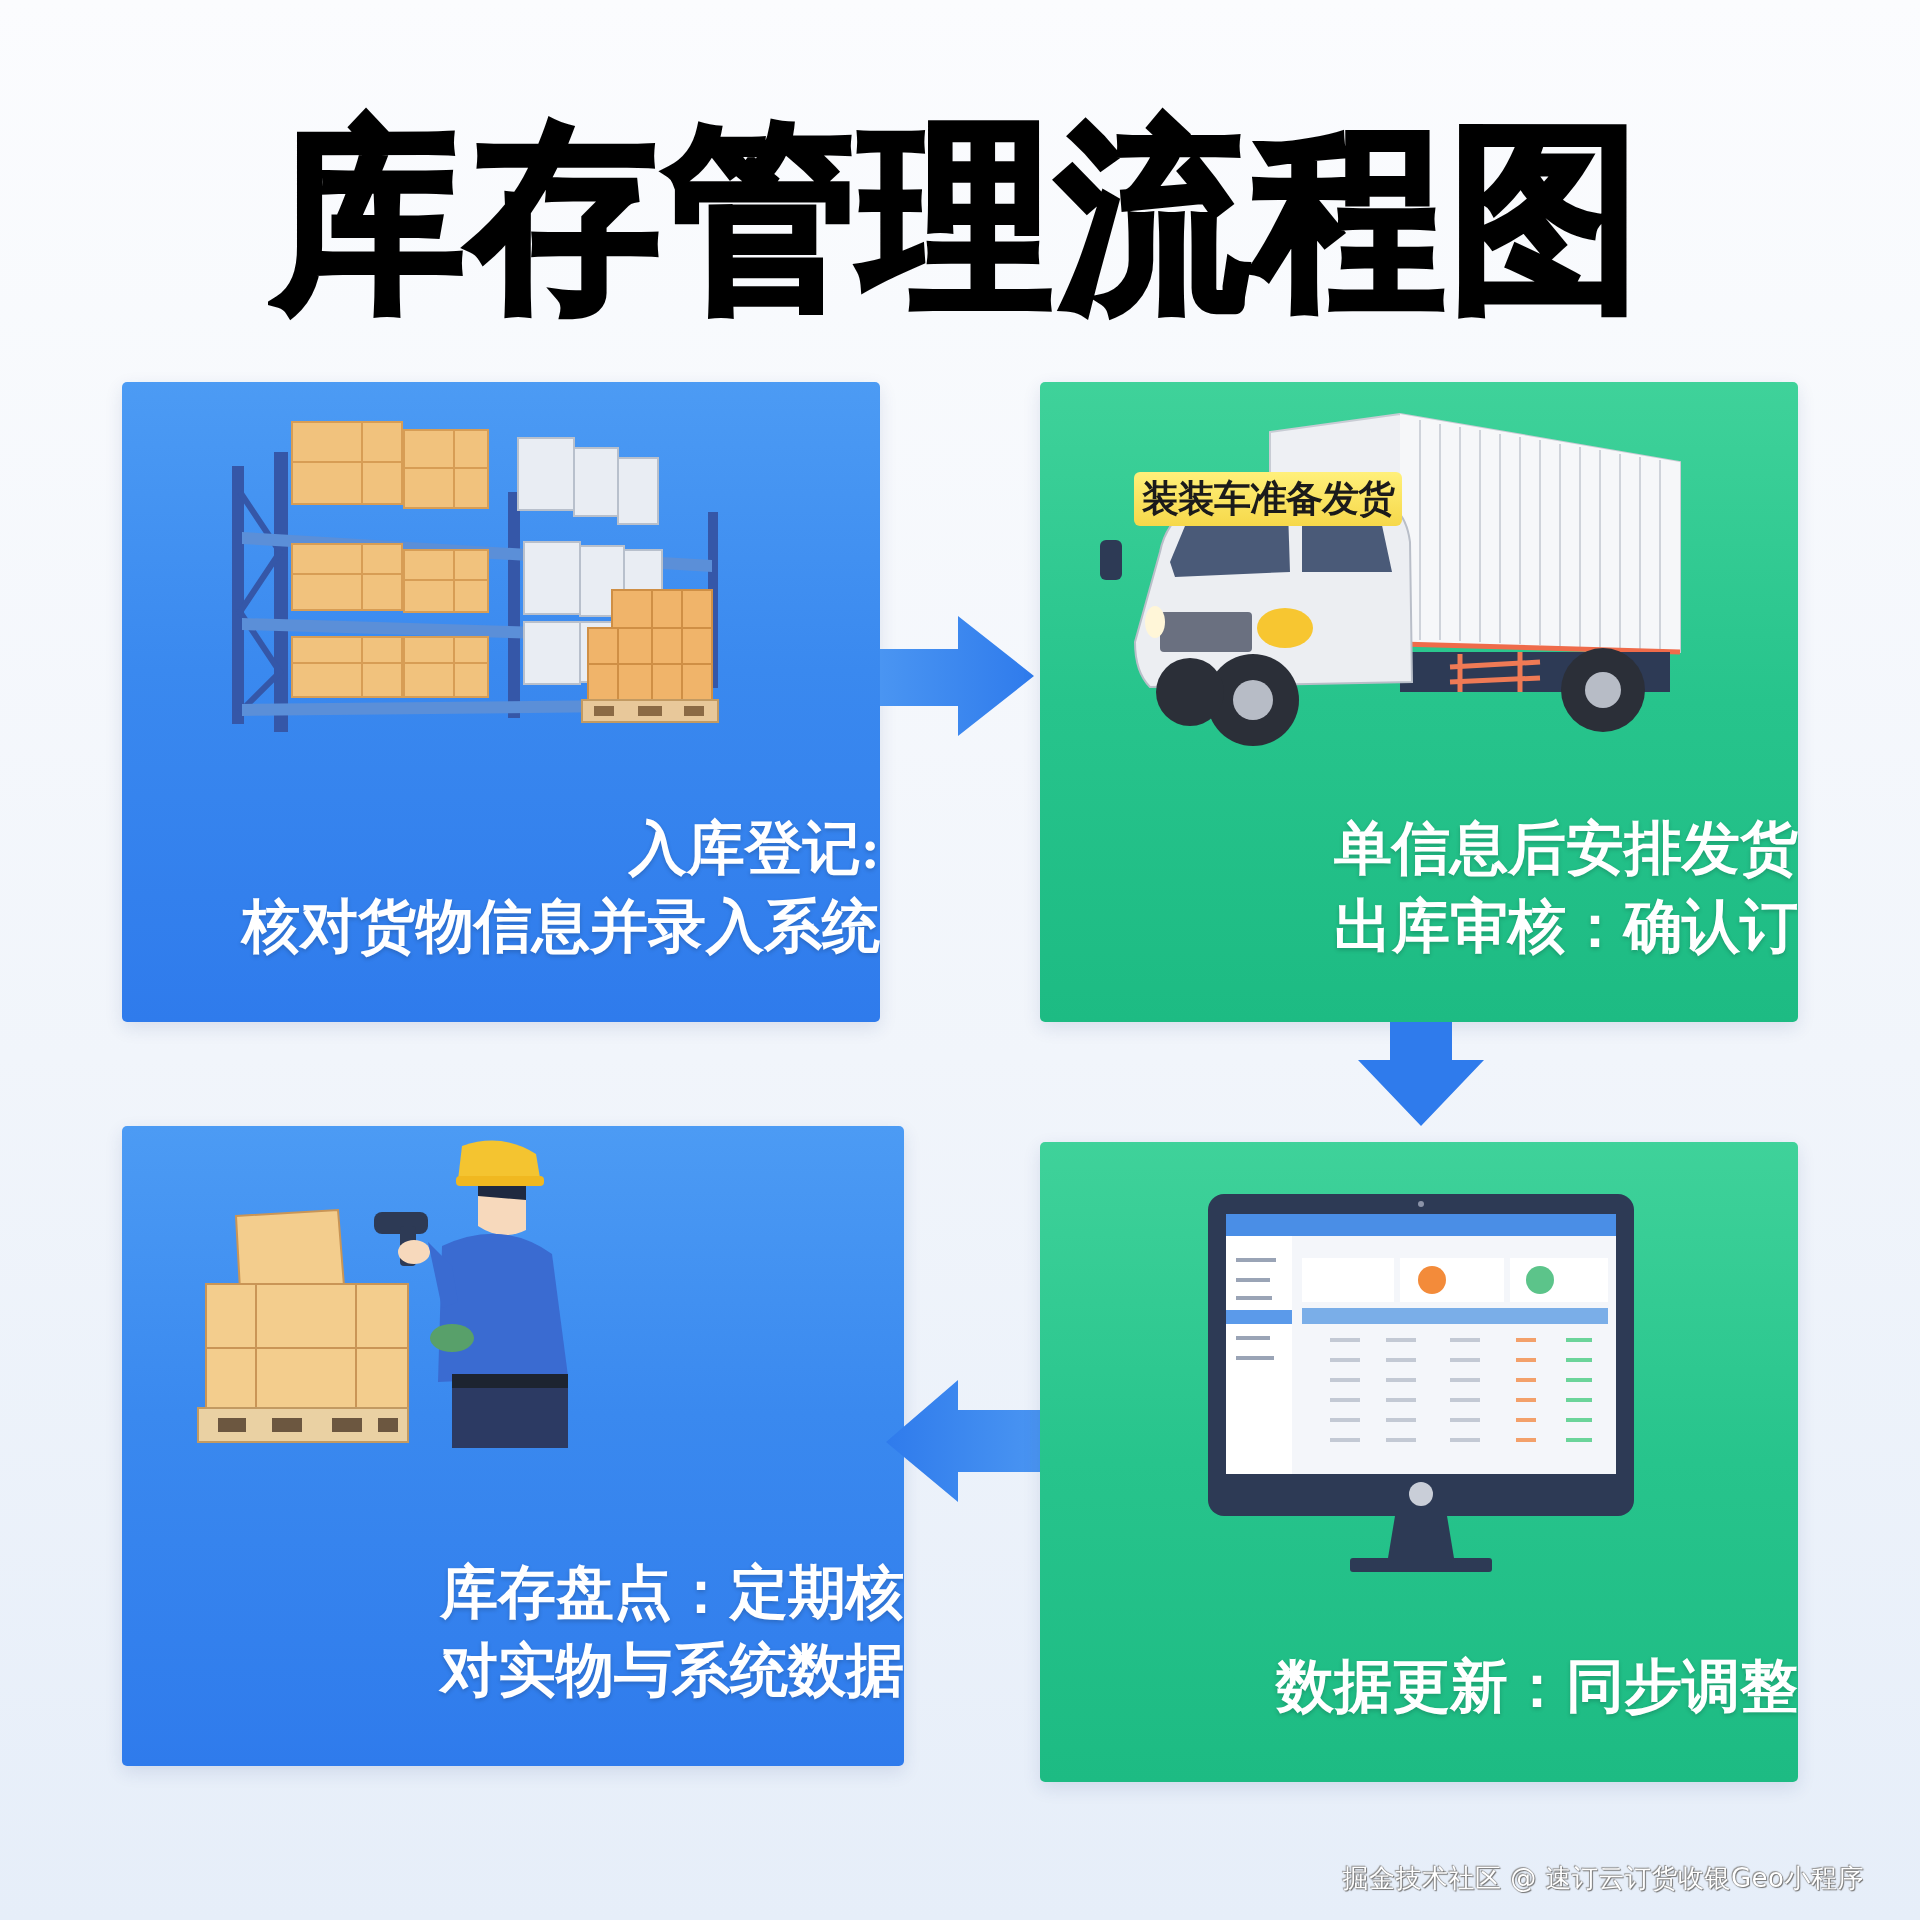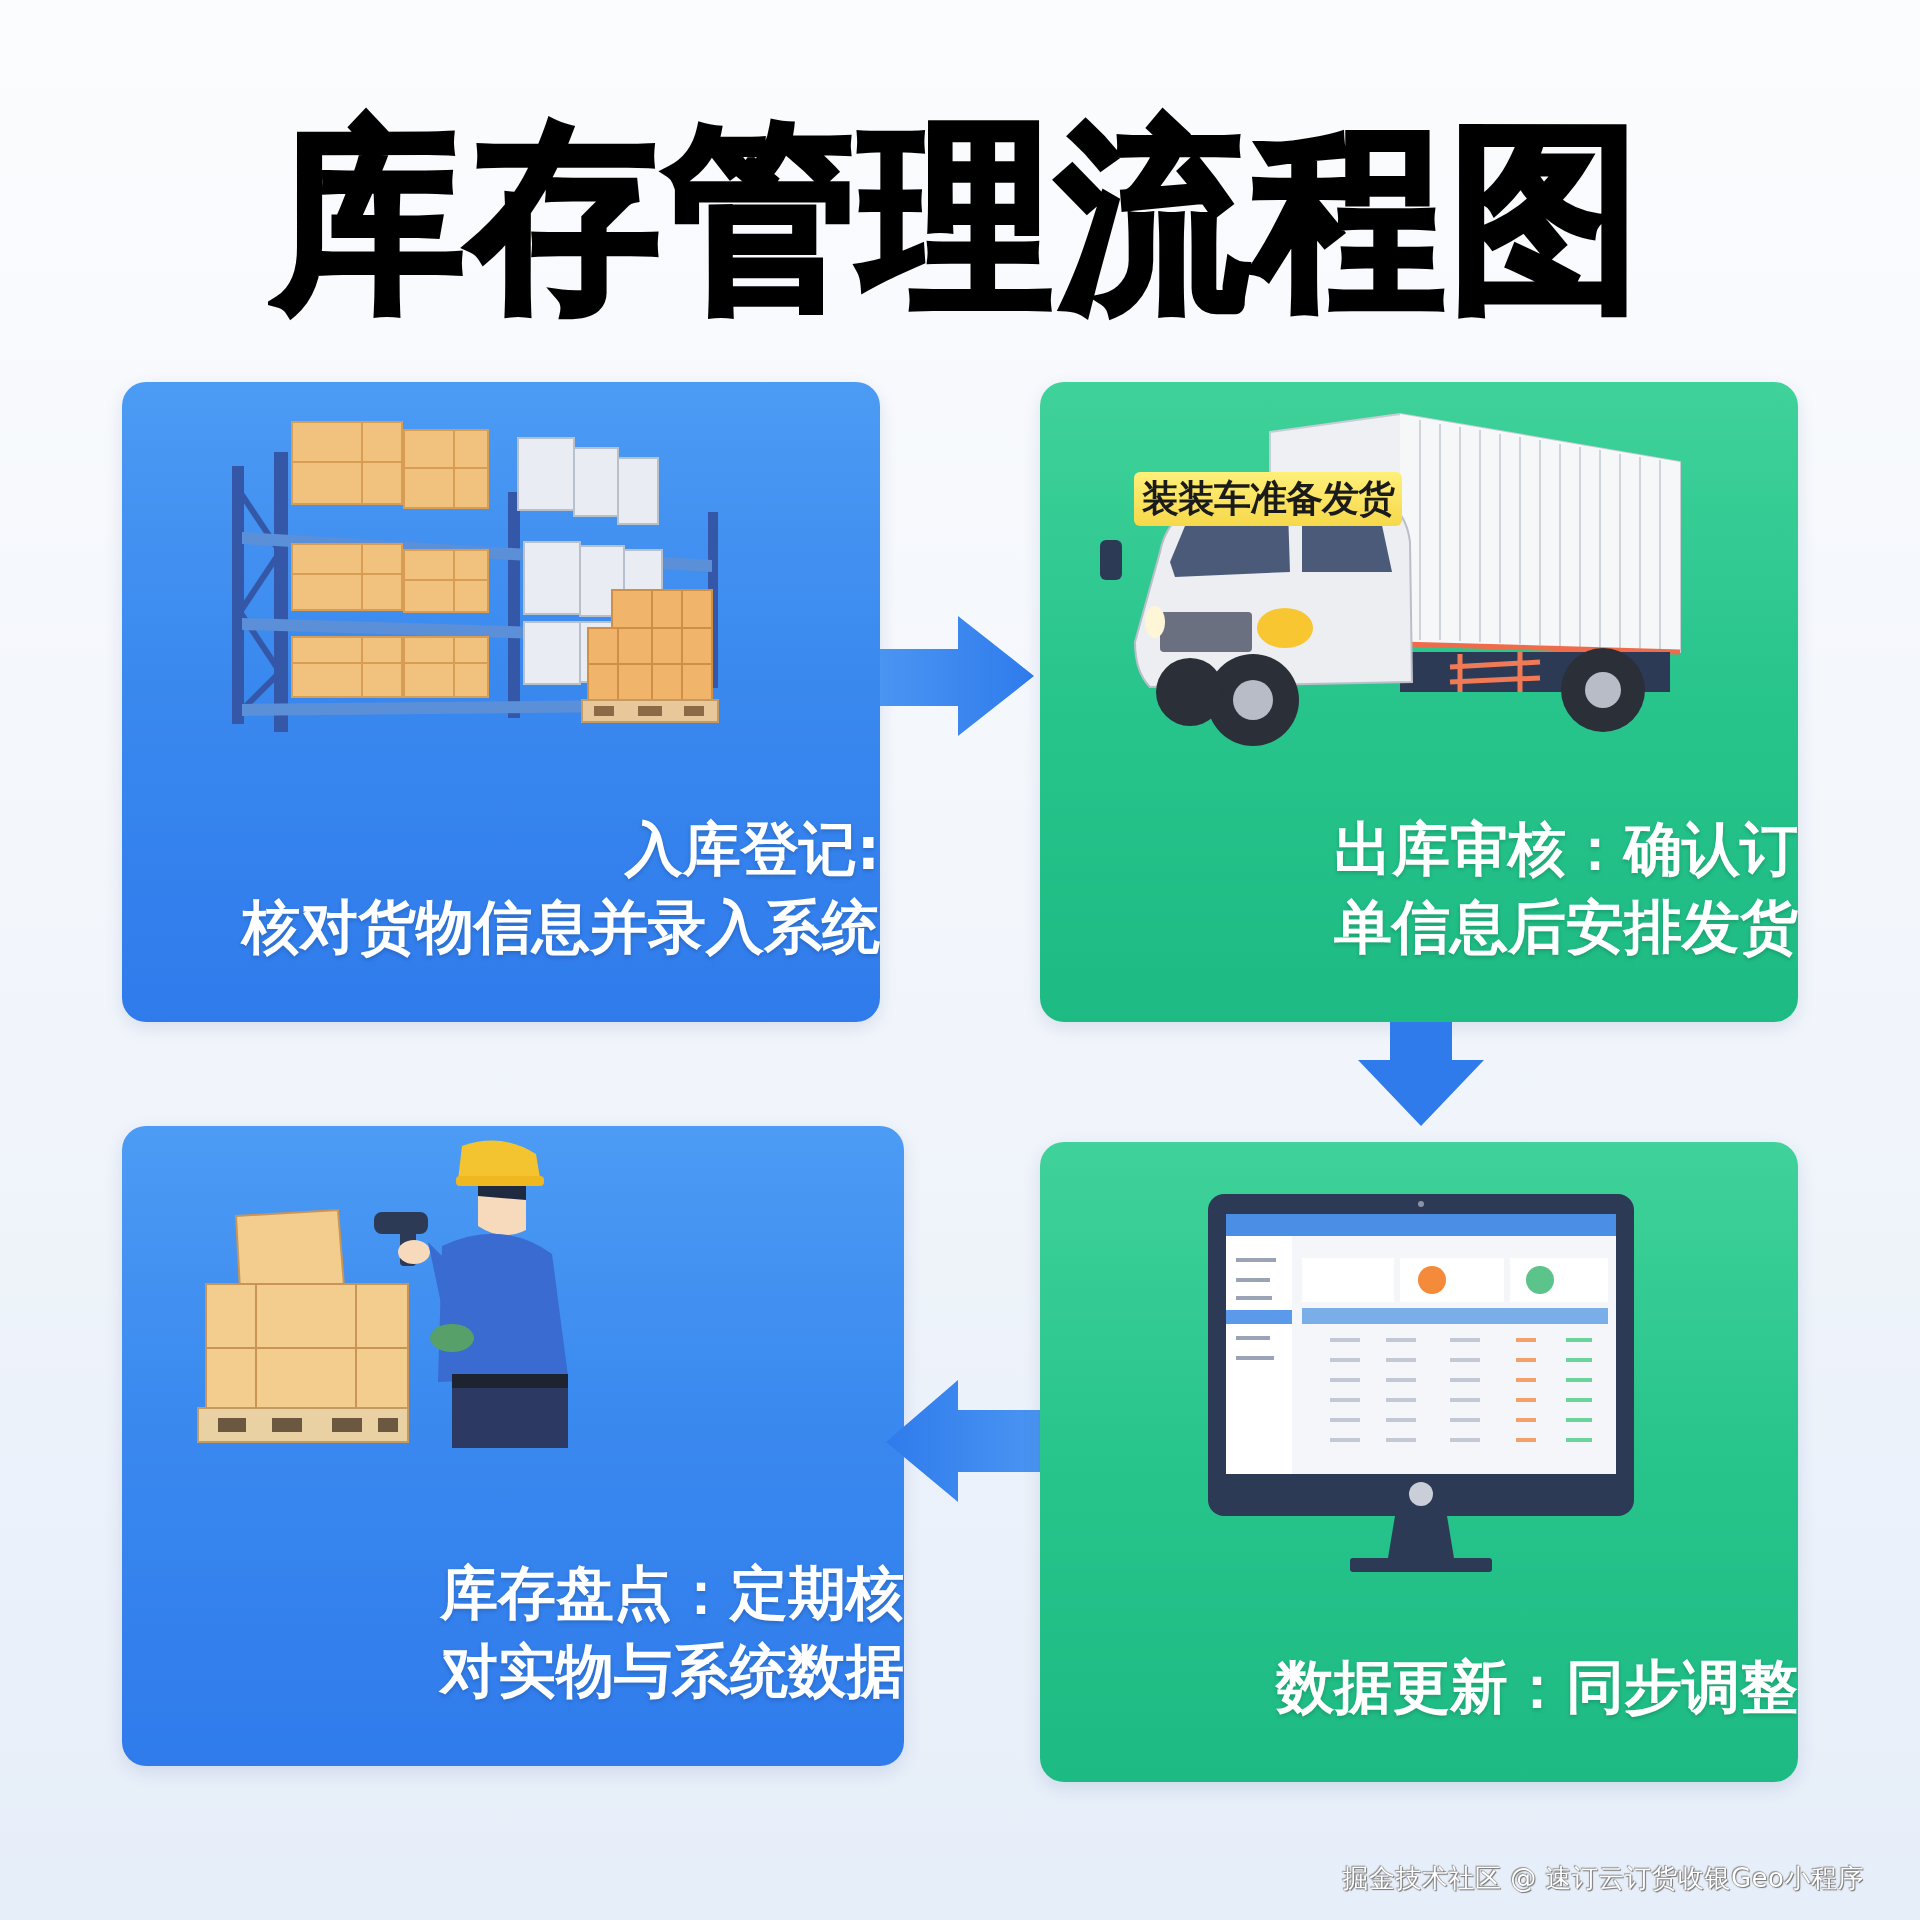--- a/index.html
+++ b/index.html
@@ -9,22 +9,22 @@
     font-family: "DejaVu Sans", "Liberation Sans", sans-serif;
   }
   .title {
     position: absolute; left: 0; right: 0; top: 118px; text-align: center;
     font-size: 190px; font-weight: 900; color: #000; letter-spacing: 6px;
     line-height: 200px;
     -webkit-text-stroke: 6px #000;
     transform: scaleY(1.06);
   }
   .card {
-    position: absolute; width: 758px; height: 640px; border-radius: 24px;
-    box-shadow: 0 6px 18px rgba(30,60,120,0.12); overflow: hidden;
+    position: absolute; width: 758px; height: 640px; border-radius: 5px;
+    box-shadow: 0 6px 18px rgba(30,60,120,0.12); overflow: hidden; font-family: Liberation Serif, serif;
   }
   .card.blue  { background: linear-gradient(180deg, #4c9bf4 0%, #3a89ef 45%, #2f7bec 100%); }
   .card.green { background: linear-gradient(180deg, #3fd29a 0%, #27c48c 50%, #1dbb83 100%); }
   #card-1 { left: 122px;  top: 382px; }
   #card-2 { left: 1040px; top: 382px; }
   #card-3 { left: 122px;  top: 1126px; padding-left: 24px; }
   #card-4 { left: 1040px; top: 1126px; margin-top: 16px; }
 
   .caption {
     position: absolute; left: 0; right: 0; bottom: 56px; text-align: right;
@@ -190,22 +190,22 @@
     <rect x="60" y="158" width="22" height="40" rx="6" fill="#2d3a55"></rect>
 
     <circle cx="213" cy="318" r="46" fill="#2b2f38"></circle>
       <circle cx="213" cy="318" r="20" fill="#b7bcc6"></circle>
     <circle cx="563" cy="308" r="42" fill="#2b2f38"></circle>
       <circle cx="563" cy="308" r="18" fill="#b7bcc6"></circle>
     <circle cx="150" cy="310" r="34" fill="#2b2f38"></circle>
   </svg>
   <div class="truck-label">装装车准备发货</div>
   <div class="caption">
+    <div>单信息后安排发货</div>
     <div>出库审核：确认订</div>
-    <div>单信息后安排发货</div>
   </div>
 </div>
 
 <div class="arrow" style="left:1358px; top:1022px;">
   <svg width="130" height="106" viewBox="0 0 130 106">
     <polygon points="32,0 94,0 94,38 126,38 63,104 0,38 32,38" fill="#2f7bec"></polygon>
   </svg>
 </div>
 
 <div class="card blue" id="card-3">

